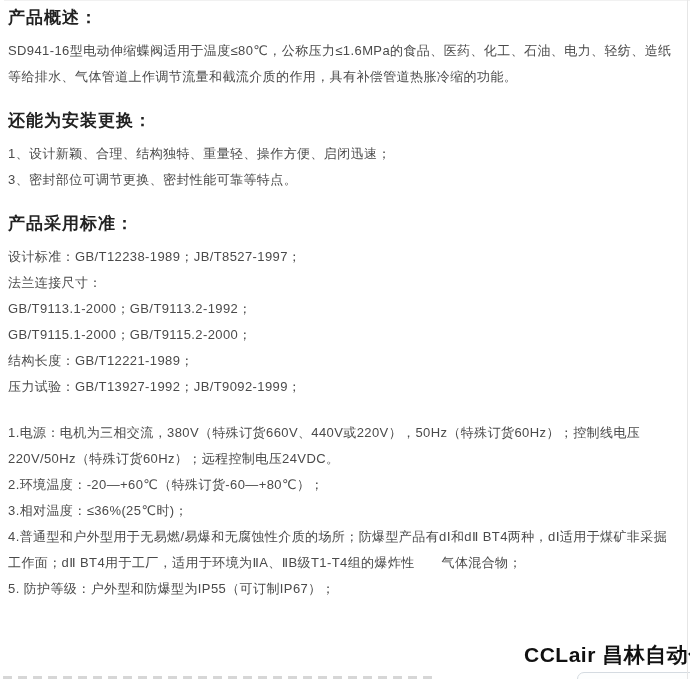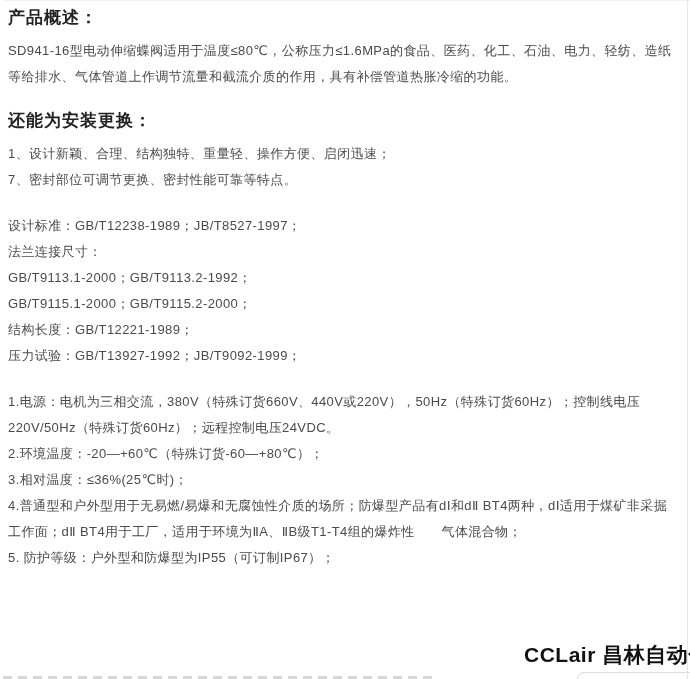--- a/index.html
+++ b/index.html
@@ -84,24 +84,25 @@
 <div class="page">
 
   <div class="section">
     <h2 class="section-heading">产品概述：</h2>
     <p class="line">SD941-16型电动伸缩蝶阀适用于温度≤80℃，公称压力≤1.6MPa的食品、医药、化工、石油、电力、轻纺、造纸等给排水、气体管道上作调节流量和截流介质的作用，具有补偿管道热胀冷缩的功能。</p>
   </div>
 
   <div class="section">
     <h2 class="section-heading">还能为安装更换：</h2>
     <p class="line">1、设计新颖、合理、结构独特、重量轻、操作方便、启闭迅速；</p>
-    <p class="line">7、密封部位可调节更换、密封性能可靠等特点。</p>
+    <p class="line">3、密封部位可调节更换、密封性能可靠等特点。</p>
   </div>
 
   <div class="section">
+    <h2 class="section-heading">产品采用标准：</h2>
     <p class="line">设计标准：GB/T12238-1989；JB/T8527-1997；</p>
     <p class="line">法兰连接尺寸：</p>
     <p class="line">GB/T9113.1-2000；GB/T9113.2-1992；</p>
     <p class="line">GB/T9115.1-2000；GB/T9115.2-2000；</p>
     <p class="line">结构长度：GB/T12221-1989；</p>
     <p class="line">压力试验：GB/T13927-1992；JB/T9092-1999；</p>
   </div>
 
   <div class="section">
     <p class="line">1.电源：电机为三相交流，380V（特殊订货660V、440V或220V），50Hz（特殊订货60Hz）；控制线电压220V/50Hz（特殊订货60Hz）；远程控制电压24VDC。</p>

